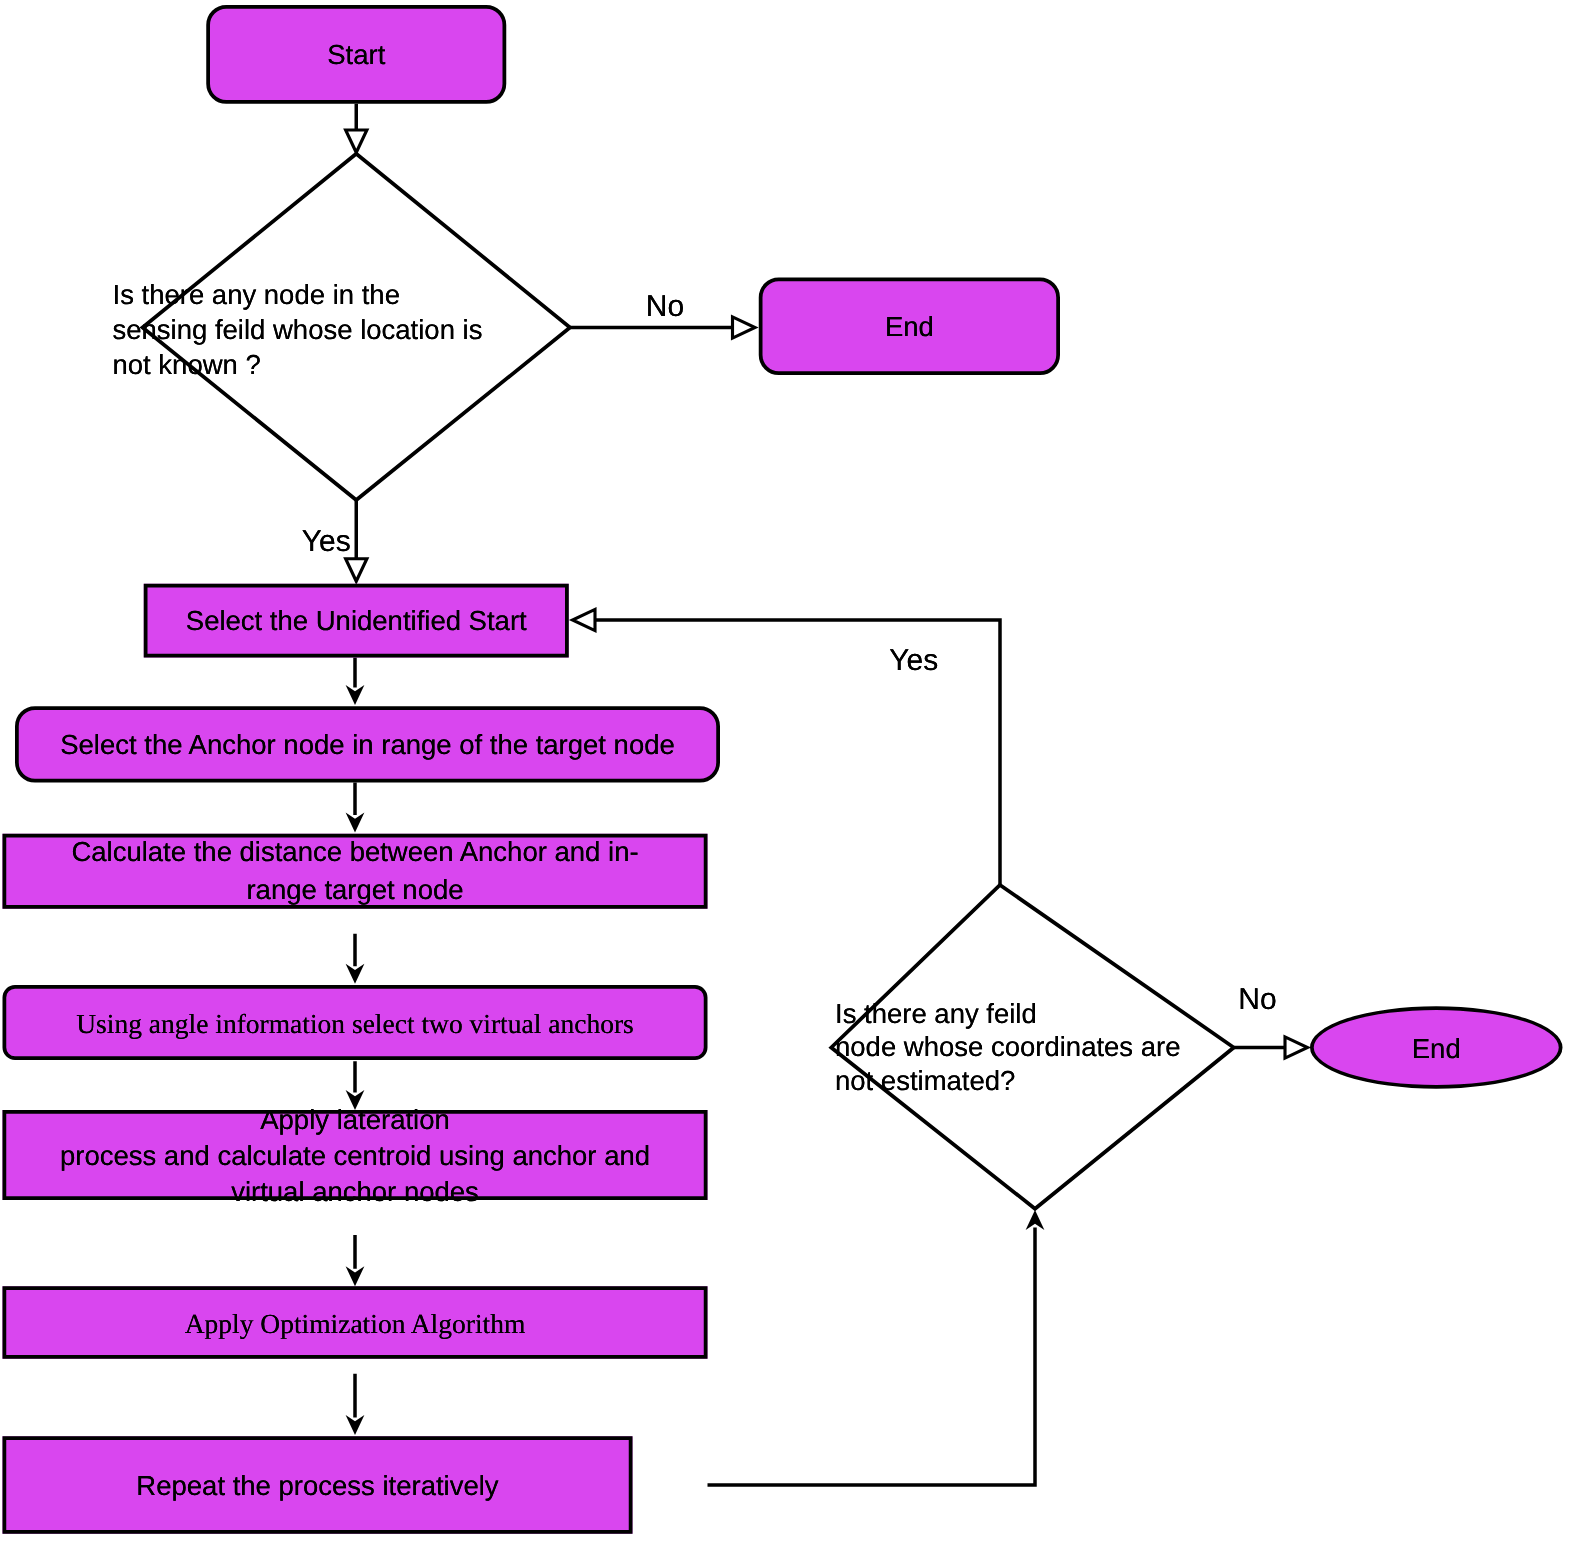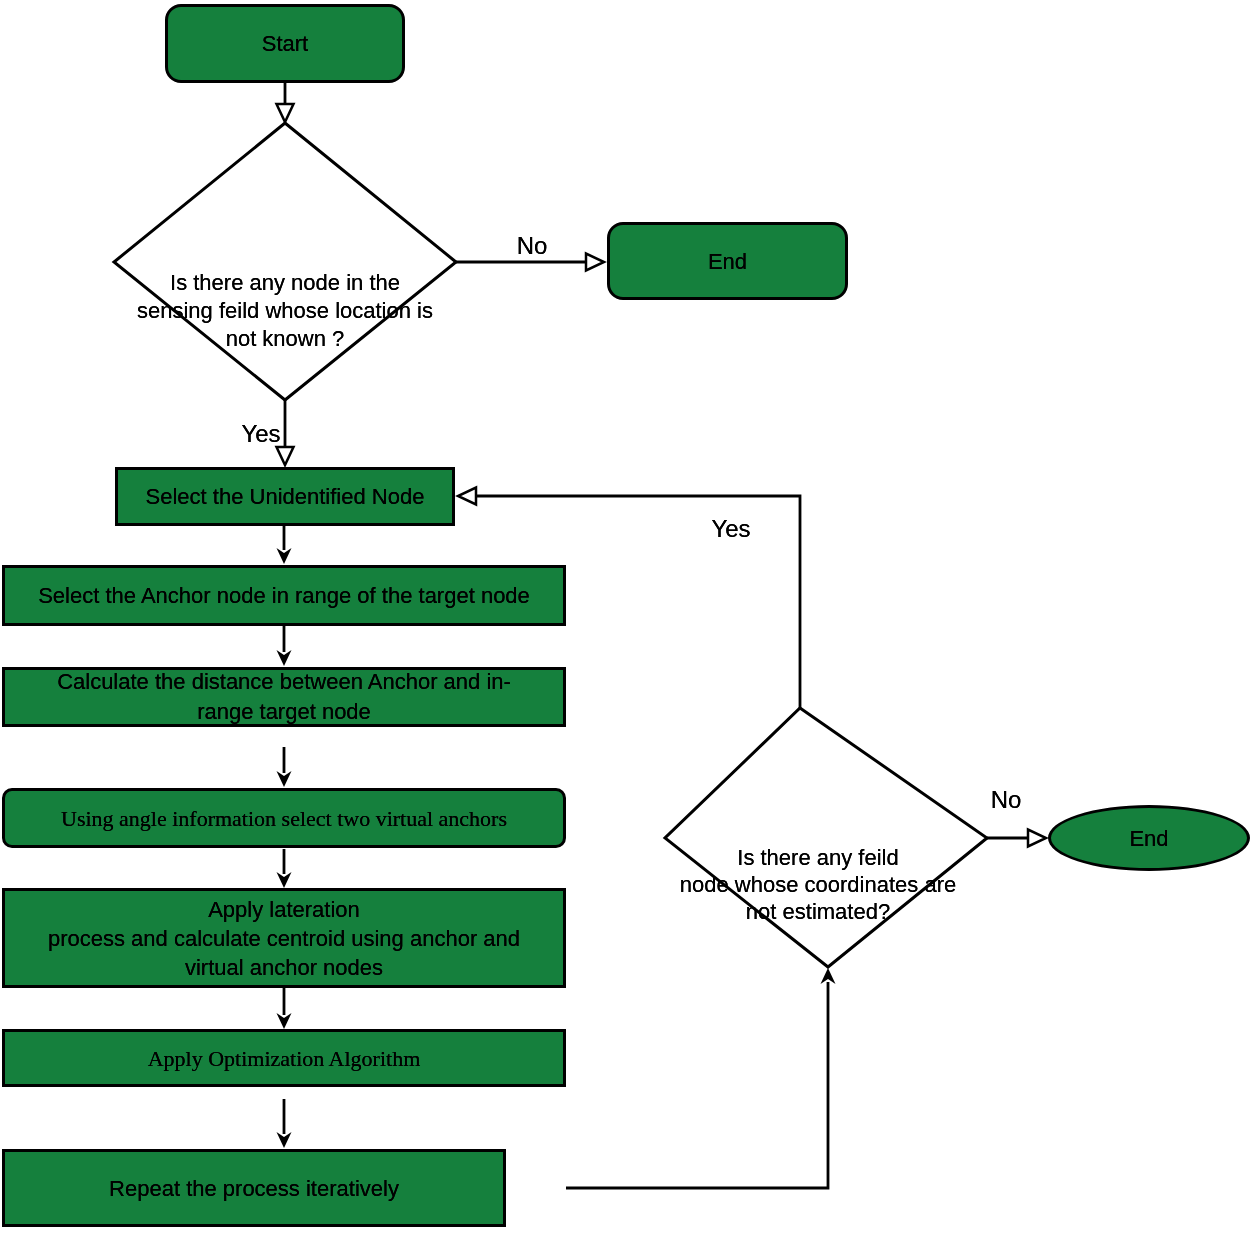--- a/index.html
+++ b/index.html
@@ -10,40 +10,38 @@
     background: #ffffff;
     font-family: "Liberation Sans", sans-serif;
     color: #000000;
     overflow: hidden;
   }
   #edges { position: absolute; left: 0; top: 0; }
   .box {
     position: absolute;
     box-sizing: border-box;
     border: 3px solid #000;
-    background: #15803d;
+    background: #d946ef;
     display: flex;
     flex-direction: column;
     align-items: center;
     justify-content: center;
     text-align: center;
     font-size: 22px;
     line-height: 29px;
     text-shadow: 0 0 0.5px #000;
   }
   .rounded { border-radius: 16px; }
   .ellipse { border-radius: 50%; }
   .serif { font-family: "Liberation Serif", serif; }
   .dtext {
     position: absolute;
-    text-align: center;
     font-size: 22px;
     line-height: 28px;
     text-shadow: 0 0 0.5px #000;
-    margin-top: 47px;
   }
   .tl { white-space: nowrap; }
   .elabel {
     position: absolute;
     width: 50px;
     text-align: center;
     font-size: 24px;
     text-shadow: 0 0 0.4px #000;
   }
 </style>
@@ -100,37 +98,37 @@
     <div class="tl">Is there any node in the</div>
     <div class="tl">sensing feild whose location is</div>
     <div class="tl">not known ?</div>
   </div>
 
   <div class="box rounded" style="left:607px; top:222px; width:241px; height:78px;">
     <div class="tl">End</div>
   </div>
 
   <div class="box" style="left:115px; top:467px; width:340px; height:59px;">
-    <div class="tl">Select the Unidentified Node</div>
+    <div class="tl">Select the Unidentified Start</div>
   </div>
 
-  <div class="box" style="left:2px; top:565px; width:564px; height:61px;">
+  <div class="box" style="left:12px; top:565px; width:564px; height:61px;border-radius:16px;">
     <div class="tl">Select the Anchor node in range of the target node</div>
   </div>
 
   <div class="box" style="left:2px; top:667px; width:564px; height:60px; line-height:30px;">
     <div class="tl">Calculate the distance between Anchor and in-</div>
     <div class="tl">range target node</div>
   </div>
 
   <div class="box serif" style="left:2px; top:788px; width:564px; height:60px;border-radius:10px;">
     <div class="tl">Using angle information select two virtual anchors</div>
   </div>
 
-  <div class="box" style="left:2px; top:888px; width:564px; height:100px;">
+  <div class="box" style="left:2px; top:888px; width:564px; height:72px;">
     <div class="tl">Apply lateration</div>
     <div class="tl">process and calculate centroid using anchor and</div>
     <div class="tl">virtual anchor nodes</div>
   </div>
 
   <div class="box serif" style="left:2px; top:1029px; width:564px; height:58px;">
     <div class="tl">Apply Optimization Algorithm</div>
   </div>
 
   <div class="box" style="left:2px; top:1149px; width:504px; height:78px;">

